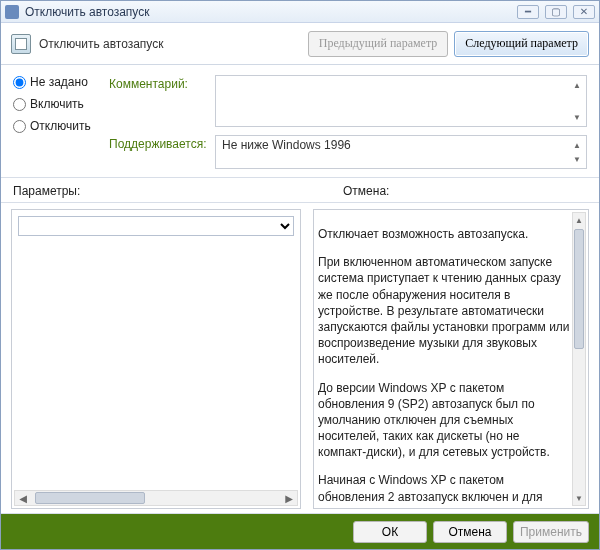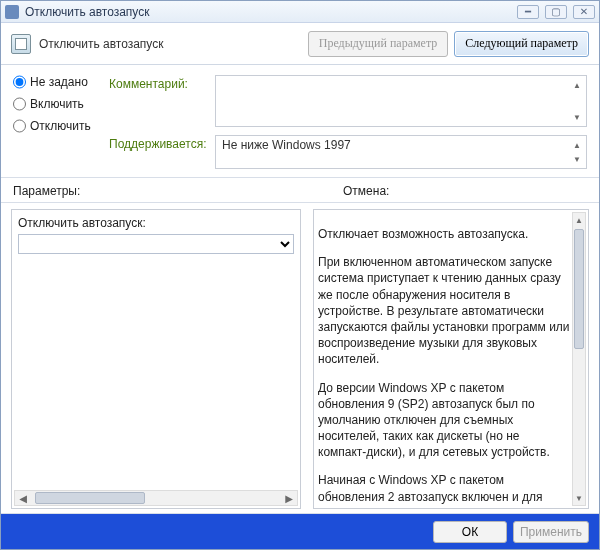--- a/index.html
+++ b/index.html
@@ -86,21 +86,21 @@
   .upper {
     padding: 10px 12px 8px 12px;
     display: grid;
     grid-template-columns: 90px 100px 1fr;
     column-gap: 6px;
     row-gap: 8px;
     align-items: start;
     border-bottom: 1px solid #d8dee8;
   }
   .radios { display:flex; flex-direction:column; gap:8px; }
-  .radiolbl { display:flex; gap:4px; font-size:12px; color:#222; cursor:pointer; }
+  .radiolbl { display:flex; align-items:center; gap:4px; font-size:12px; color:#222; cursor:pointer; }
   .radiolbl input { margin:0; }
   .fieldlabel { font-size:12px; color:#4d7c0f; padding-top:2px; }
   .commentbox {
     grid-column: 3; grid-row: 1;
     border: 1px solid #c8cdd6; background:#fff;
     height: 52px; position:relative;
   }
   .supportbox {
     grid-column: 3; grid-row: 2;
     border: 1px solid #c8cdd6; background:#fff;
@@ -171,21 +171,21 @@
   }
   .vscroll .arrow { height:14px; font-size:8px; color:#6a6a6a; display:flex;align-items:center;justify-content:center; cursor:pointer; }
   .vscroll .track { flex:1; }
   .vscroll .thumb { width:10px; height:120px; background:#cfd6e0; border:1px solid #aeb8c7; margin:2px 0; border-radius:2px; cursor:pointer; }
 
   .footer {
     height: 36px;
     display:flex; align-items:center; justify-content:flex-end;
     gap:6px; padding: 0 10px;
     border-top: 1px solid #d8dee8;
-    background:#1d4ed8;
+    background:#4d7c0f;
   }
   .footer button {
     height:22px; min-width:74px;
     font-family:inherit; font-size:12px;
     background:#f3f3f3; border:1px solid #b7b7b7; border-radius:3px;
     cursor:pointer;
   }
   .footer button.disabled { color:#9a9a9a; cursor:default; }
 </style>
 </head>
@@ -228,35 +228,34 @@
 
     <div class="fieldlabel" style="grid-column:2; grid-row:1;">Комментарий:</div>
     <div class="commentbox">
       <span class="scrollarrow" style="top:2px;">▲</span>
       <span class="scrollarrow" style="bottom:2px;">▼</span>
       <span></span>
     </div>
 
     <div class="fieldlabel" style="grid-column:2; grid-row:2;">Поддерживается:</div>
     <div class="supportbox">
-      <span>Не ниже Windows 1997</span>
+      <span>Не ниже Windows 1996</span>
       <span class="scrollarrow" style="top:2px;">▲</span>
       <span class="scrollarrow" style="bottom:2px;">▼</span>
     </div>
   </div>
 
   <div class="labelsrow">
     <div class="lbl left">Параметры:</div>
     <div class="lbl right">Отмена:</div>
   </div>
 
   <div class="lower">
 
     <div class="optionsPanel">
-      <div class="plabel">Отключить автозапуск:</div>
       <select>
         <option></option>
       </select>
       <div class="hscroll">
         <div class="arrow">◀</div>
         <div class="thumb"></div>
         <div class="track"></div>
         <div class="arrow">▶</div>
       </div>
     </div>
@@ -274,16 +273,17 @@
         <div class="thumb"></div>
         <div class="track"></div>
         <div class="arrow">▼</div>
       </div>
     </div>
 
   </div>
 
   <div class="footer">
     <button>ОК</button>
+    <button>Отмена</button>
     <button class="disabled">Применить</button>
   </div>
 
 </div>
 
 </body></html>

